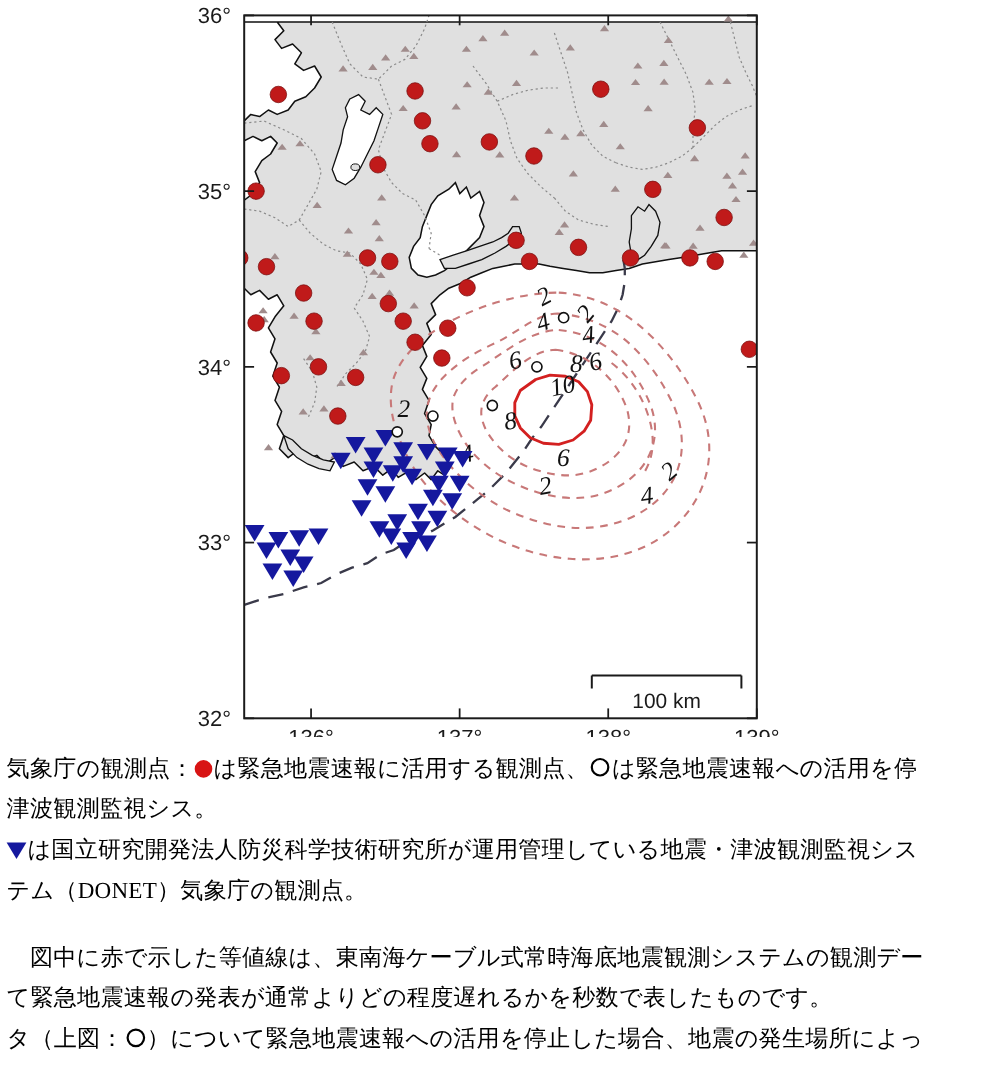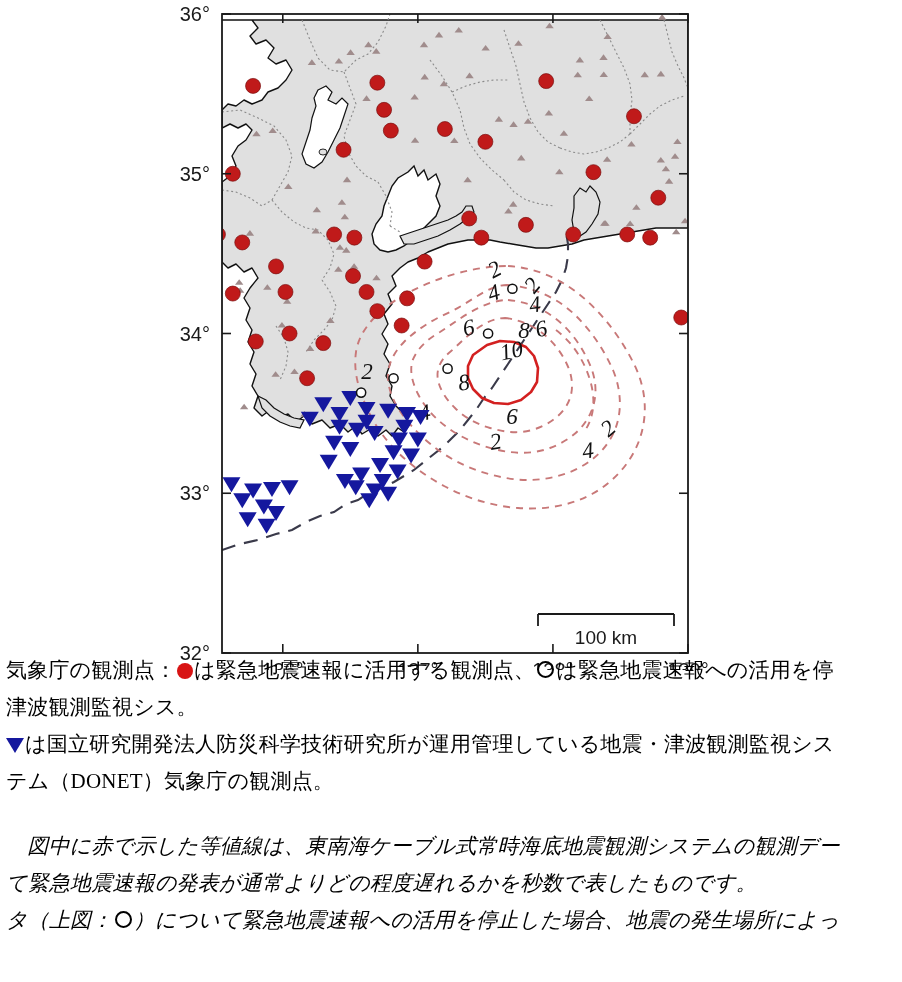--- a/index.html
+++ b/index.html
@@ -29,22 +29,22 @@
     position: absolute;
     left: 6px;
     width: 890px;
     font-family: "Liberation Serif", serif;
     font-size: 21px;
     line-height: 37px;
     letter-spacing: 0.2px;
     color: #000;
     white-space: nowrap;
   }
-  #caption-1 { top: 652px; }
-  #caption-2 { top: 828px; font-style: italic; }
+  #caption-1 { top: 680px; }
+  #caption-2 { top: 852px; }
   .cap-line { display: block; height: 37px; }
   .inline-red-dot {
     display: inline-block;
     width: 16px;
     height: 16px;
     border-radius: 50%;
     background: #d81414;
     vertical-align: -2px;
     margin: 0 1px;
   }

